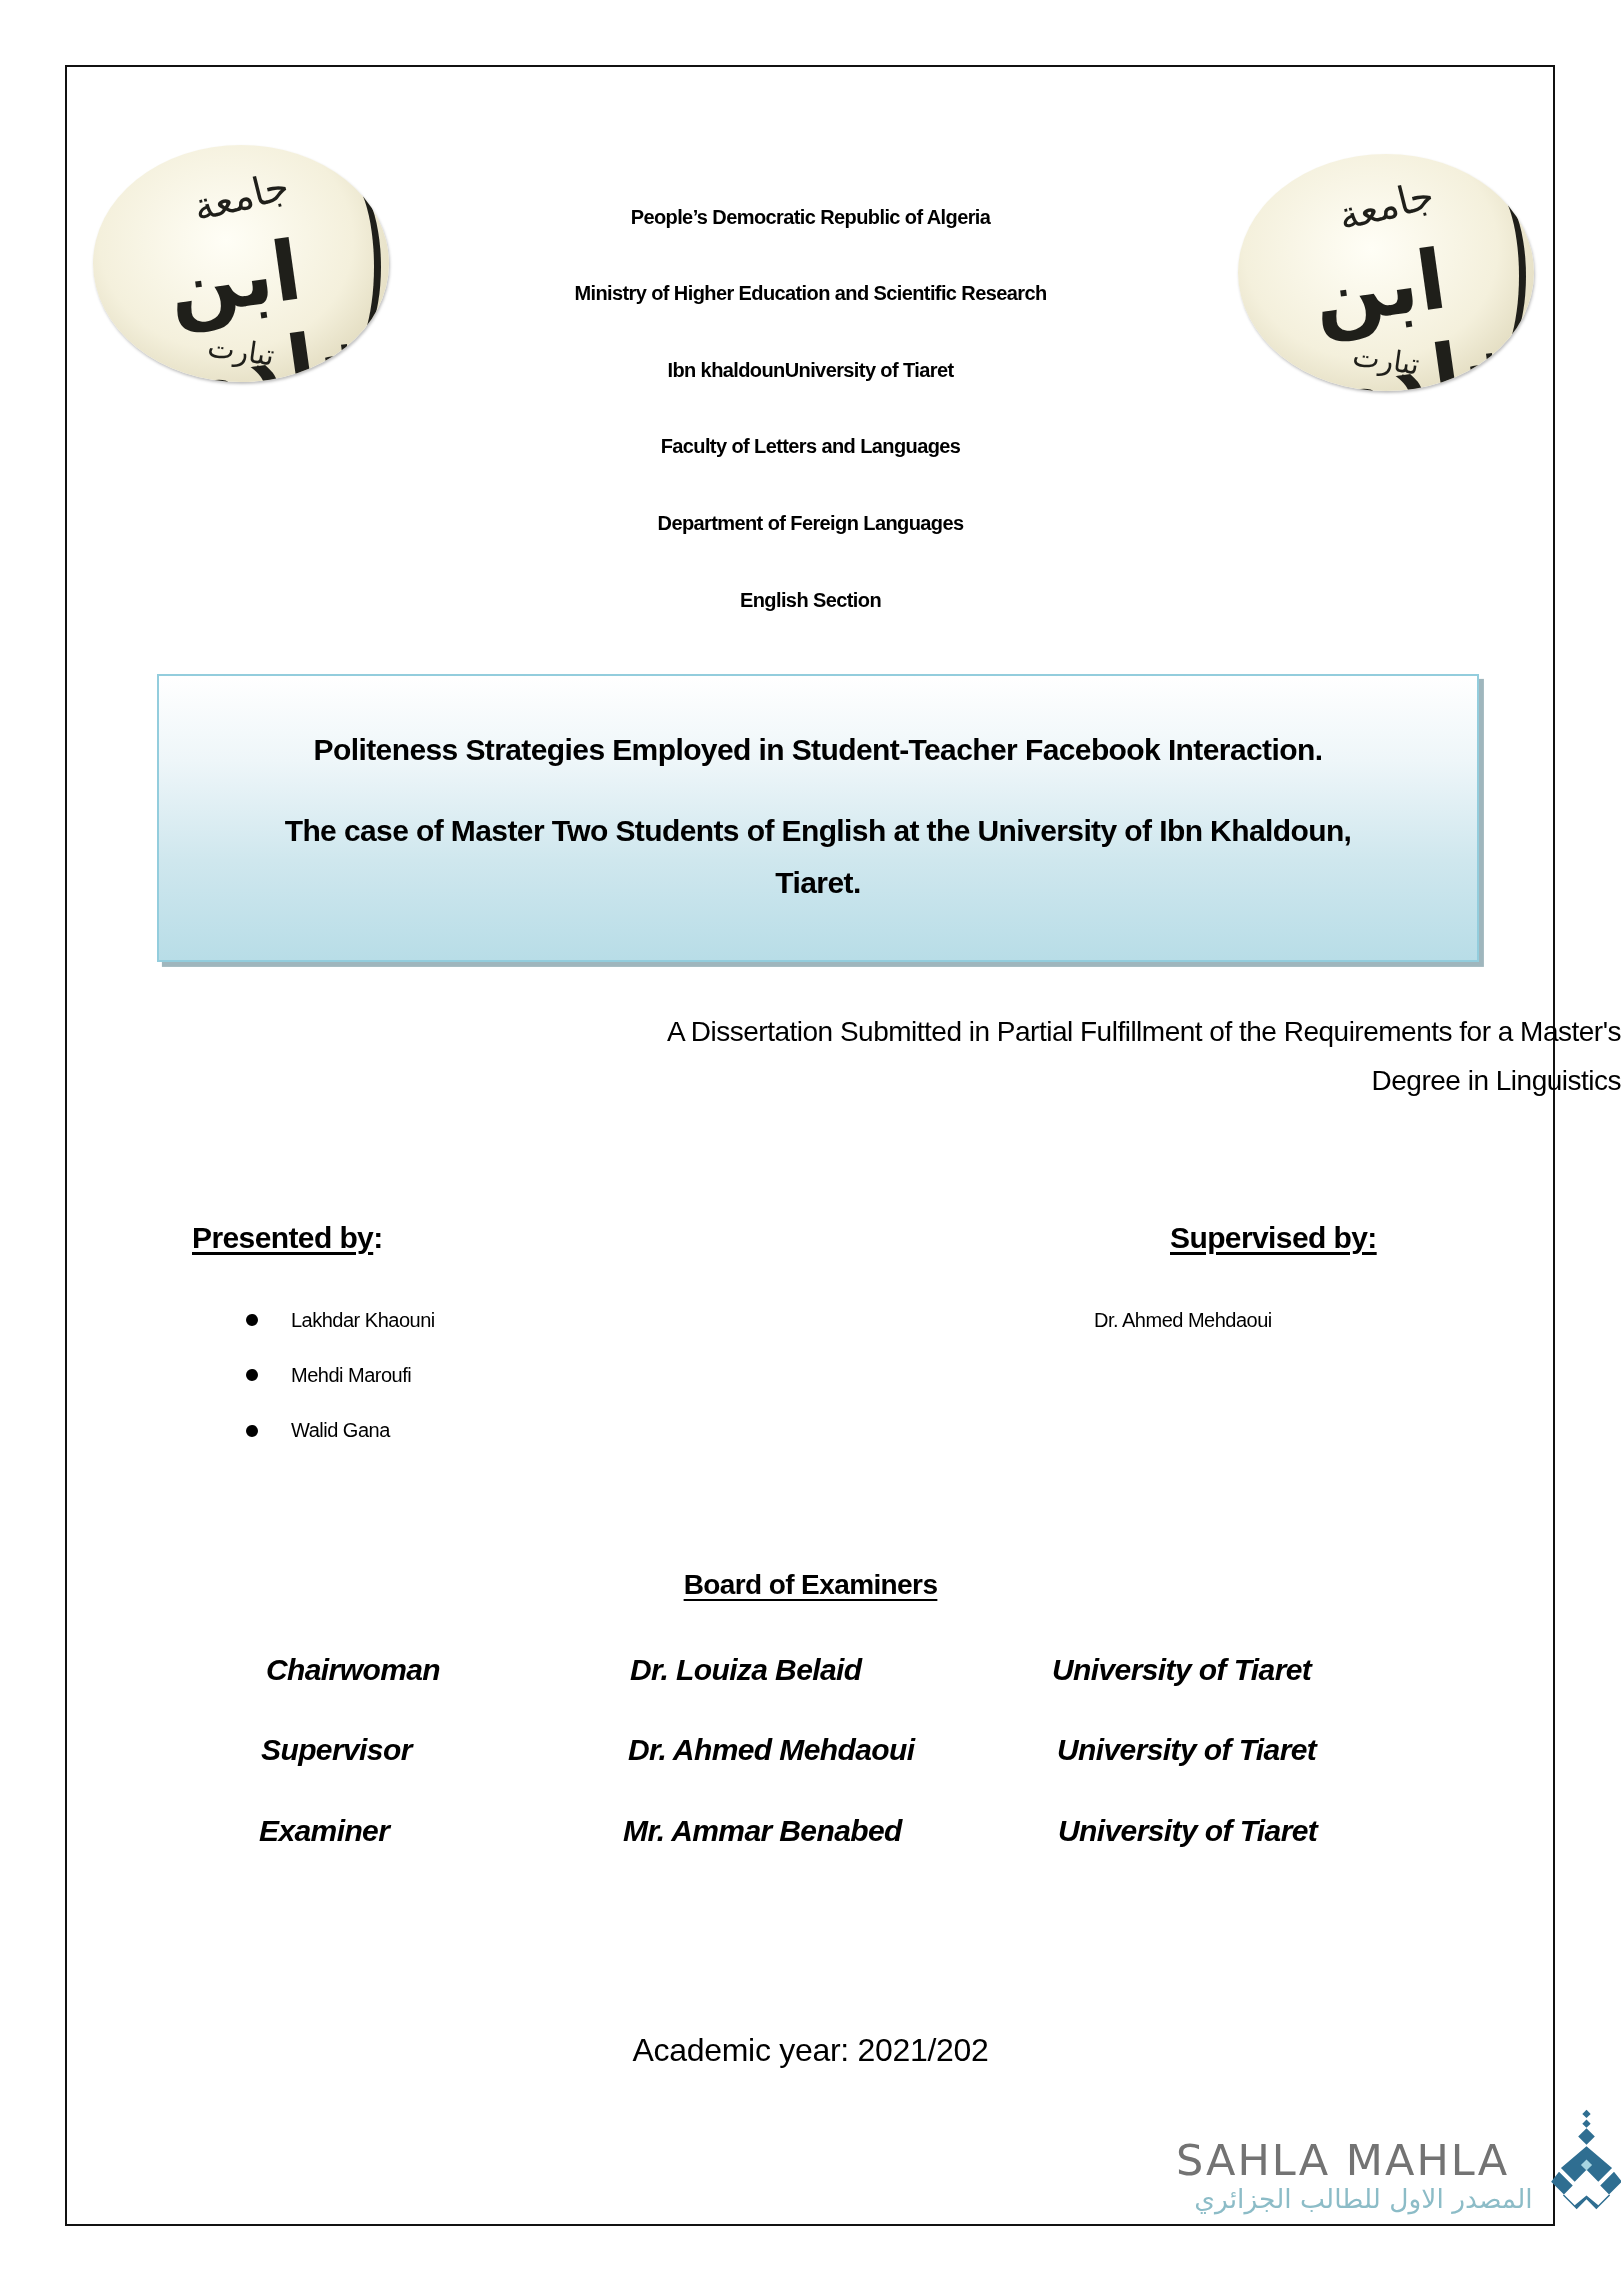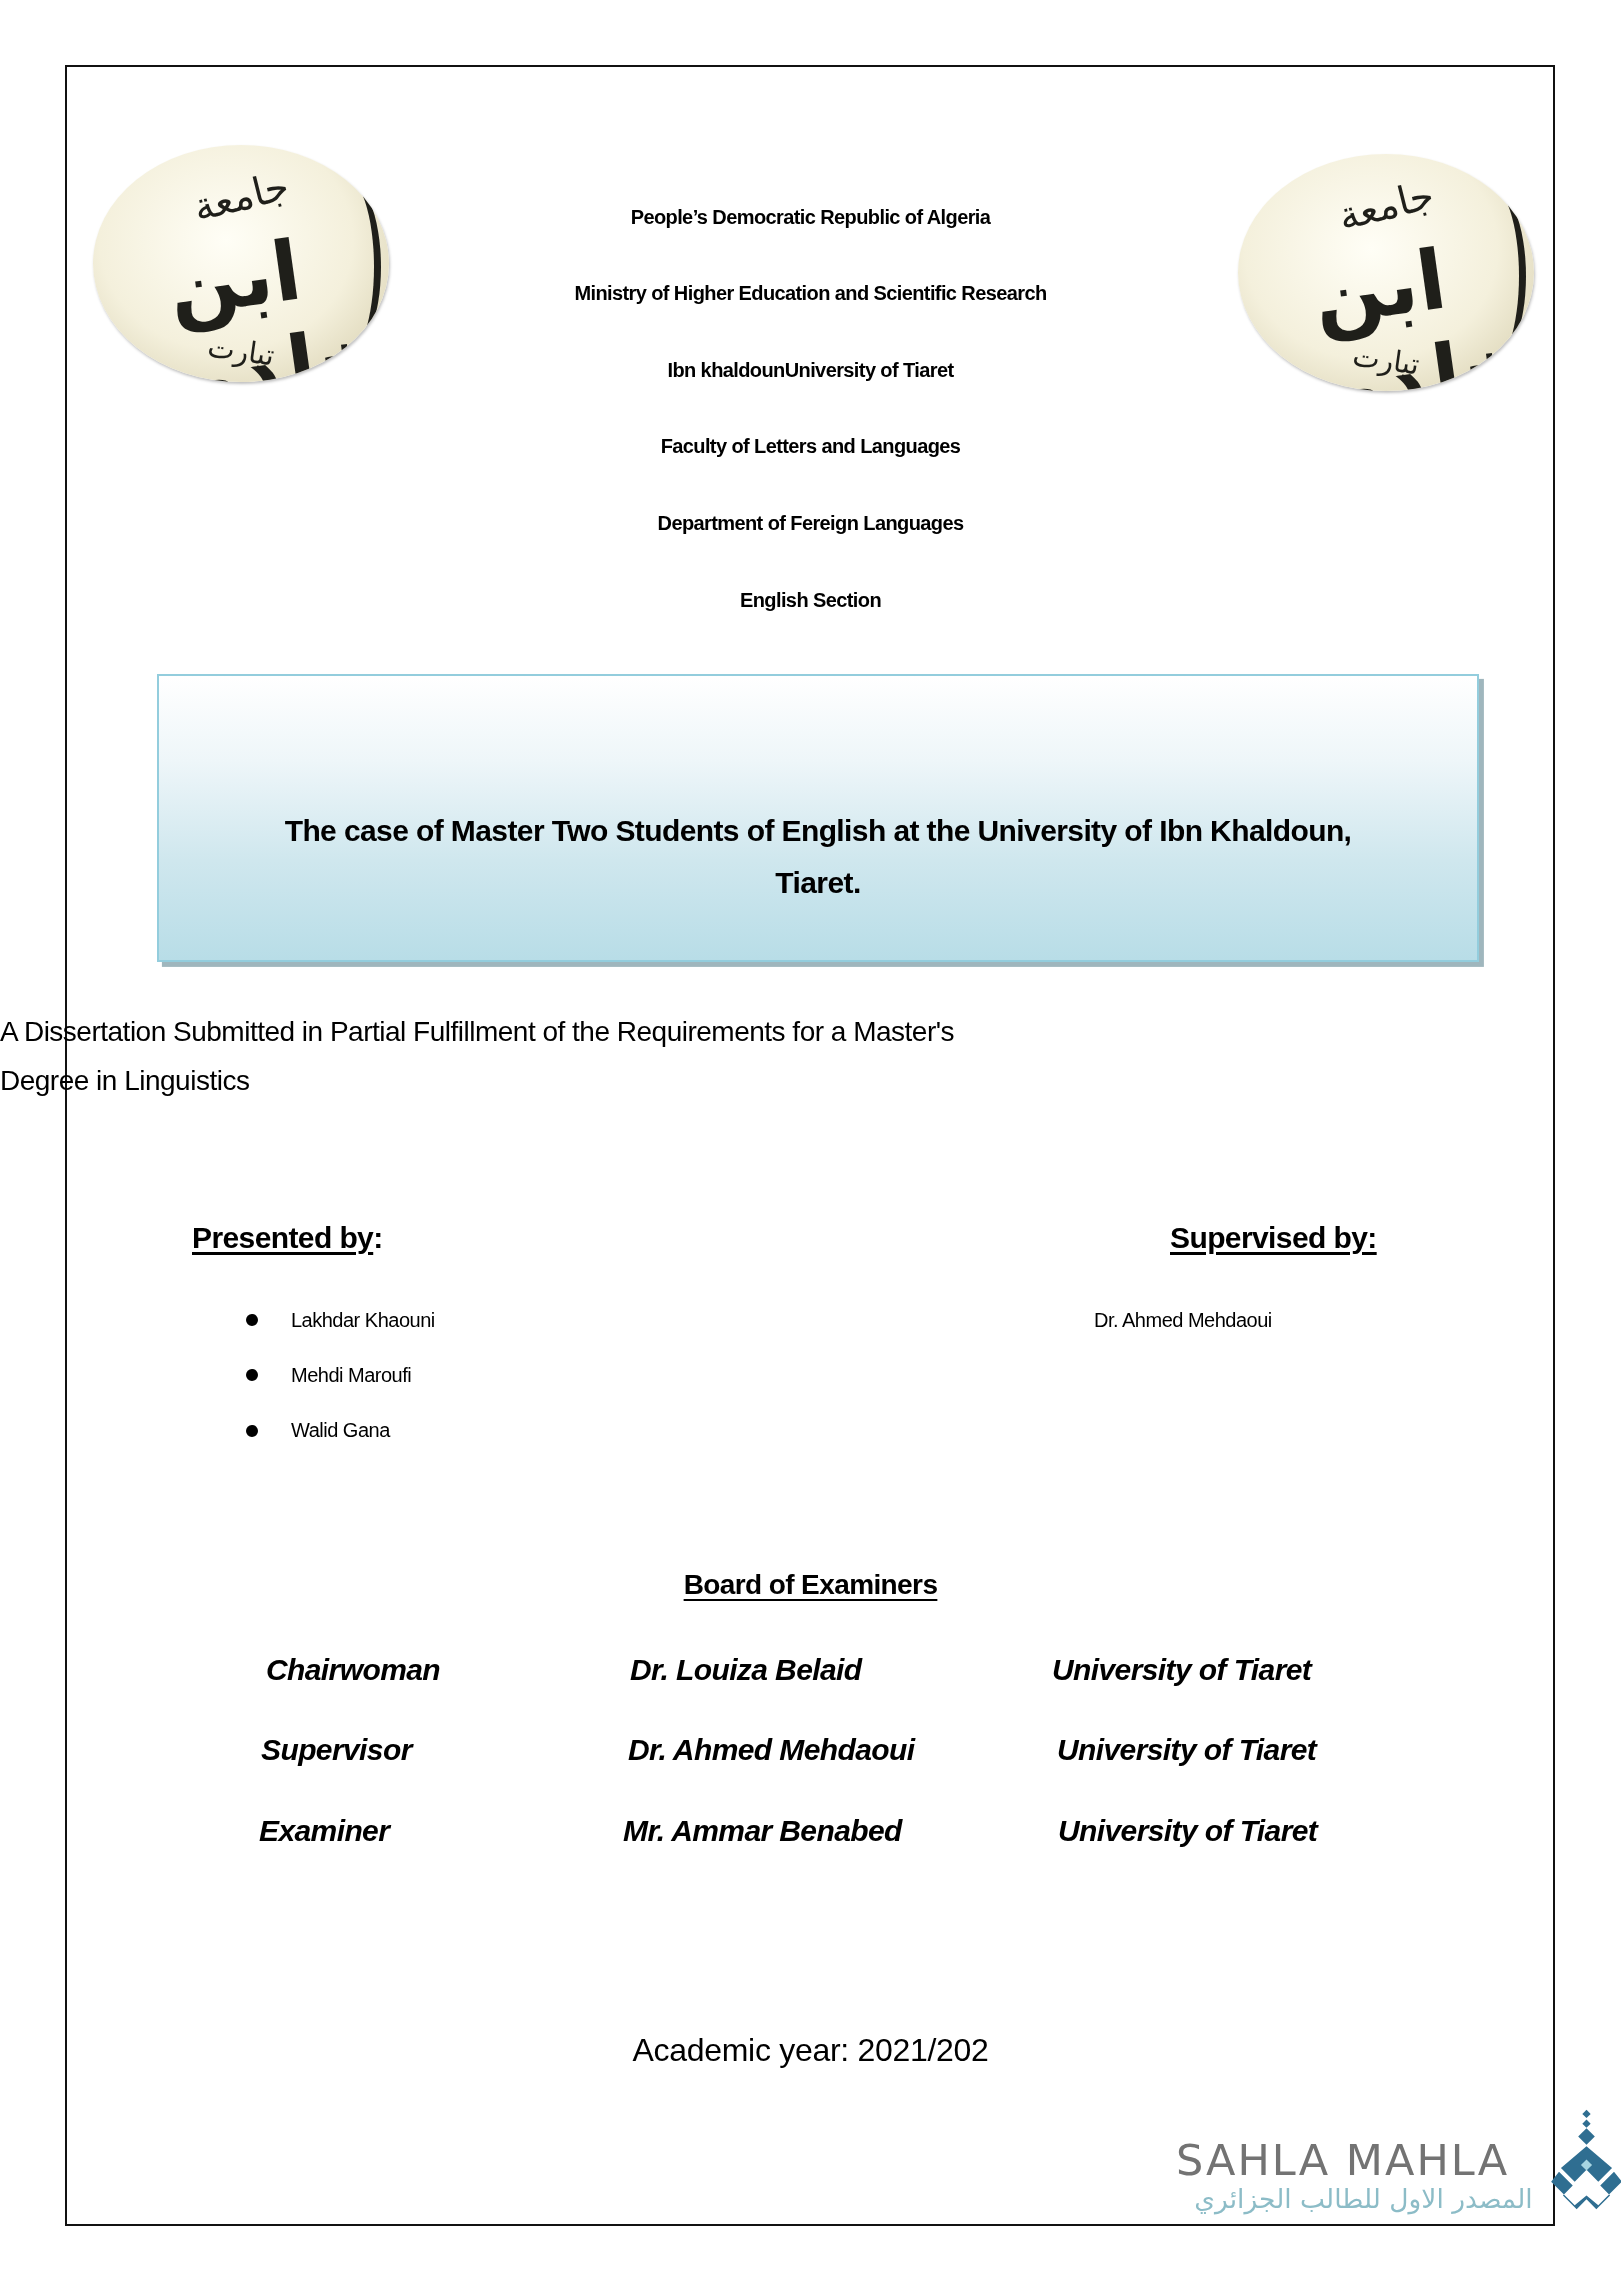--- a/index.html
+++ b/index.html
@@ -18,21 +18,21 @@
   .logo .rim { position:absolute; right:7.8px; top:29px; width:69px; height:186px;
                border-right:7.8px solid #1f1f1a; border-radius:0 50% 50% 0; }
   .hdr { position:absolute; left:0; width:1621px; text-align:center;
          font-weight:bold; font-size:20px; line-height:35px; letter-spacing:-0.6px; }
   .titlebox { position:absolute; left:157px; top:674px; width:1322px; height:288px;
               box-sizing:border-box; border:2px solid #93cddd;
               background:linear-gradient(to bottom, #ffffff 0%, #eef6f9 30%, #cfe7ee 65%, #b8dde7 100%);
               box-shadow:4.9px 4.9px 0 #9fb6bd; }
   .title-line { position:absolute; left:0; width:100%; text-align:center; font-weight:bold;
                 font-size:30px; line-height:37px; letter-spacing:-0.6px; }
-  .sub { position:absolute; left:0; width:1621px; text-align:left; font-size:28px; line-height:35px; letter-spacing:-0.5px; }
+  .sub { position:absolute; left:0; width:1621px; text-align:right; font-size:28px; line-height:35px; letter-spacing:-0.5px; }
   .lbl { position:absolute; font-weight:bold; font-size:30px; line-height:37px; text-decoration:underline; text-underline-offset:3.9px; letter-spacing:-0.6px; }
   .name { position:absolute; font-size:20px; line-height:37px; letter-spacing:-0.5px; }
   .bullet { position:absolute; width:11.8px; height:11.8px; border-radius:50%; background:#000; }
   .board-h { position:absolute; left:0; width:1621px; text-align:center; font-weight:bold; font-size:28px; line-height:41px; text-decoration:underline; text-underline-offset:4.9px; letter-spacing:-0.6px; }
   .cell { position:absolute; font-weight:bold; font-size:30px; line-height:37px; letter-spacing:-0.6px; white-space:nowrap;font-style:italic; }
   .year { position:absolute; left:0; width:1621px; text-align:center; font-size:32px; line-height:39px; letter-spacing:-0.3px; }
   .wm-text { position:absolute; left:1176px; top:2137px; font-size:43px; line-height:47px; color:#737373; letter-spacing:2px; font-family:"DejaVu Sans", sans-serif; }
   .wm-ar { position:absolute; left:1181px; top:2184px; width:365px; text-align:center; font-size:26.5px; line-height:29px; color:#8cbcc7; font-family:"DejaVu Sans", sans-serif; direction:rtl; }
   .wm-icon { position:absolute; left:1551px; top:2107px; width:71px; height:110px; }
 </style>
@@ -56,20 +56,21 @@
 </div>
 
 <div class="hdr" style="top:200px;">People’s Democratic Republic of Algeria</div>
 <div class="hdr" style="top:276px;">Ministry of Higher Education and Scientific Research</div>
 <div class="hdr" style="top:353px;">Ibn khaldounUniversity of Tiaret</div>
 <div class="hdr" style="top:429px;">Faculty of Letters and Languages</div>
 <div class="hdr" style="top:506px;">Department of Fereign Languages</div>
 <div class="hdr" style="top:583px;">English Section</div>
 
 <div class="titlebox">
+  <div class="title-line" style="top:55px;">Politeness Strategies Employed in Student-Teacher Facebook Interaction.</div>
   <div class="title-line" style="top:136px;">The case of Master Two Students of English at the University of Ibn Khaldoun,</div>
   <div class="title-line" style="top:188px;">Tiaret.</div>
 </div>
 
 <div class="sub" style="top:1014px;">A Dissertation Submitted in Partial Fulfillment of the Requirements for a Master's</div>
 <div class="sub" style="top:1063px;">Degree in Linguistics</div>
 
 <div class="lbl" style="left:192px; top:1219px;"><span>Presented by</span><span style="text-decoration:none; display:inline-block;">:</span></div>
 
 <div class="bullet" style="left:246px; top:1314px;"></div>

